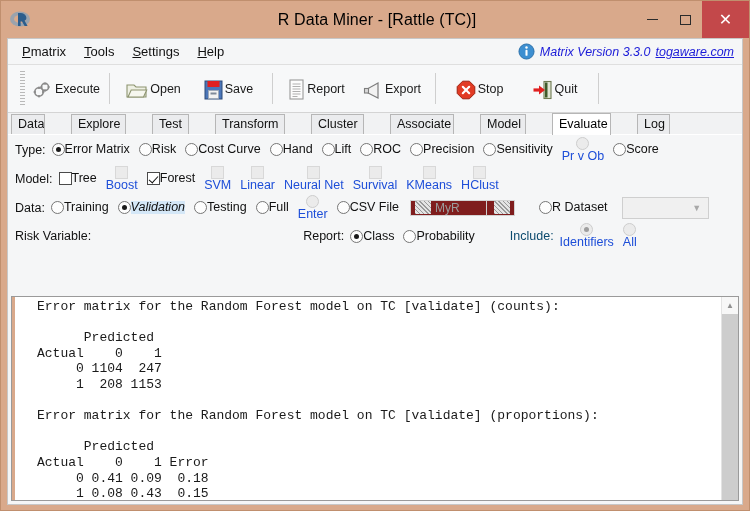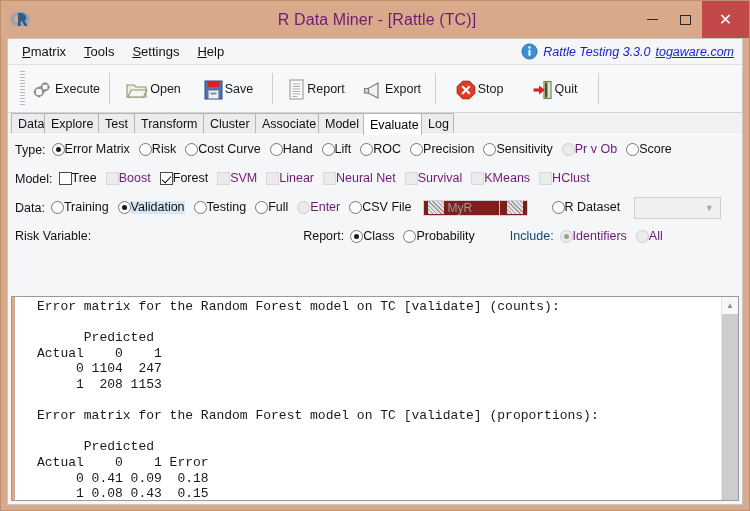--- a/index.html
+++ b/index.html
@@ -32,21 +32,21 @@
     margin-left: 6px;
     position: relative;
     flex: 0 0 auto;
   }
   .app-icon svg { display:block; }
   .title-text {
     position: absolute;
     left: 4px; right: 0;
     text-align: center;
     font-size: 16px;
-    color: #701a75;
+    color: #000000;
     letter-spacing: .1px;
     pointer-events: none;
   }
   .wincontrols {
     margin-left: auto;
     display: flex;
     align-items: stretch;
     height: 37px;
   }
   .wbtn {
@@ -146,24 +146,25 @@
     width: 5px;
     margin: 6px 3px 6px 0;
     background-image: repeating-linear-gradient(to bottom, #b9b9b9 0 1px, transparent 1px 3px);
   }
 
   
   .tabstrip {
     height: 22px;
     background: #f1f2f3;
     display: flex;
-    align-items: flex-start;
+    align-items: center;
     padding-left: 3px;
     position: relative;
     border-bottom: 1px solid #ffffff;
+    gap: 27px;
   }
   .tab {
     height: 20px;
     padding: 0 6px;
     font-size: 12.5px;
     color: #111;
     background: #ebecee;
     border: 1px solid #b6b6b6;
     border-bottom: none;
     display: flex; align-items: center;
@@ -202,23 +203,23 @@
 
   .opt {
     display: inline-flex;
     align-items: center;
     gap: 0;
     margin-right: 9px;
     font-size: 12.5px;
     color: #111;
     cursor: default;
   }
-  .opt.disabled { color: #701a75; }
+  .opt.disabled { color: #1d4ed8; flex-direction: column; }
   .opt .txt { line-height: 1; }
-  .opt.sel-highlight .txt { background: #d4e7f7; }
+  .opt.sel-highlight .txt { background: #d4e7f7; font-style: italic; }
 
   .radio {
     width: 13px; height: 13px;
     border-radius: 50%;
     border: 1.3px solid #767676;
     background: #fdfdfd;
     display: inline-block;
     position: relative;
     flex: 0 0 auto;
   }
@@ -382,21 +383,21 @@
       <div class="menuitem"><u>S</u><span>ettings</span></div>
       <div class="menuitem"><u>H</u><span>elp</span></div>
 
       <div class="brandbox">
         <svg class="info-icon" viewBox="0 0 18 18">
           <circle cx="9" cy="9" r="8" fill="#3d8fd1"></circle>
           <circle cx="9" cy="9" r="8" fill="none" stroke="#2a6ea8" stroke-width="1"></circle>
           <circle cx="9" cy="4.8" r="1.3" fill="#ffffff"></circle>
           <rect x="7.9" y="7.2" width="2.2" height="6.4" rx="1" fill="#ffffff"></rect>
         </svg>
-        <span class="brand-text">Rattle Testing 3.3.0</span>
+        <span class="brand-text">Matrix Version 3.3.0</span>
         <span class="brand-link">togaware.com</span>
       </div>
     </div>
 
     <div class="toolbar">
       <div class="ldots"></div>
 
       <div class="tbtn">
         <span class="ticon">
           <svg width="22" height="20" viewBox="0 0 22 20">

